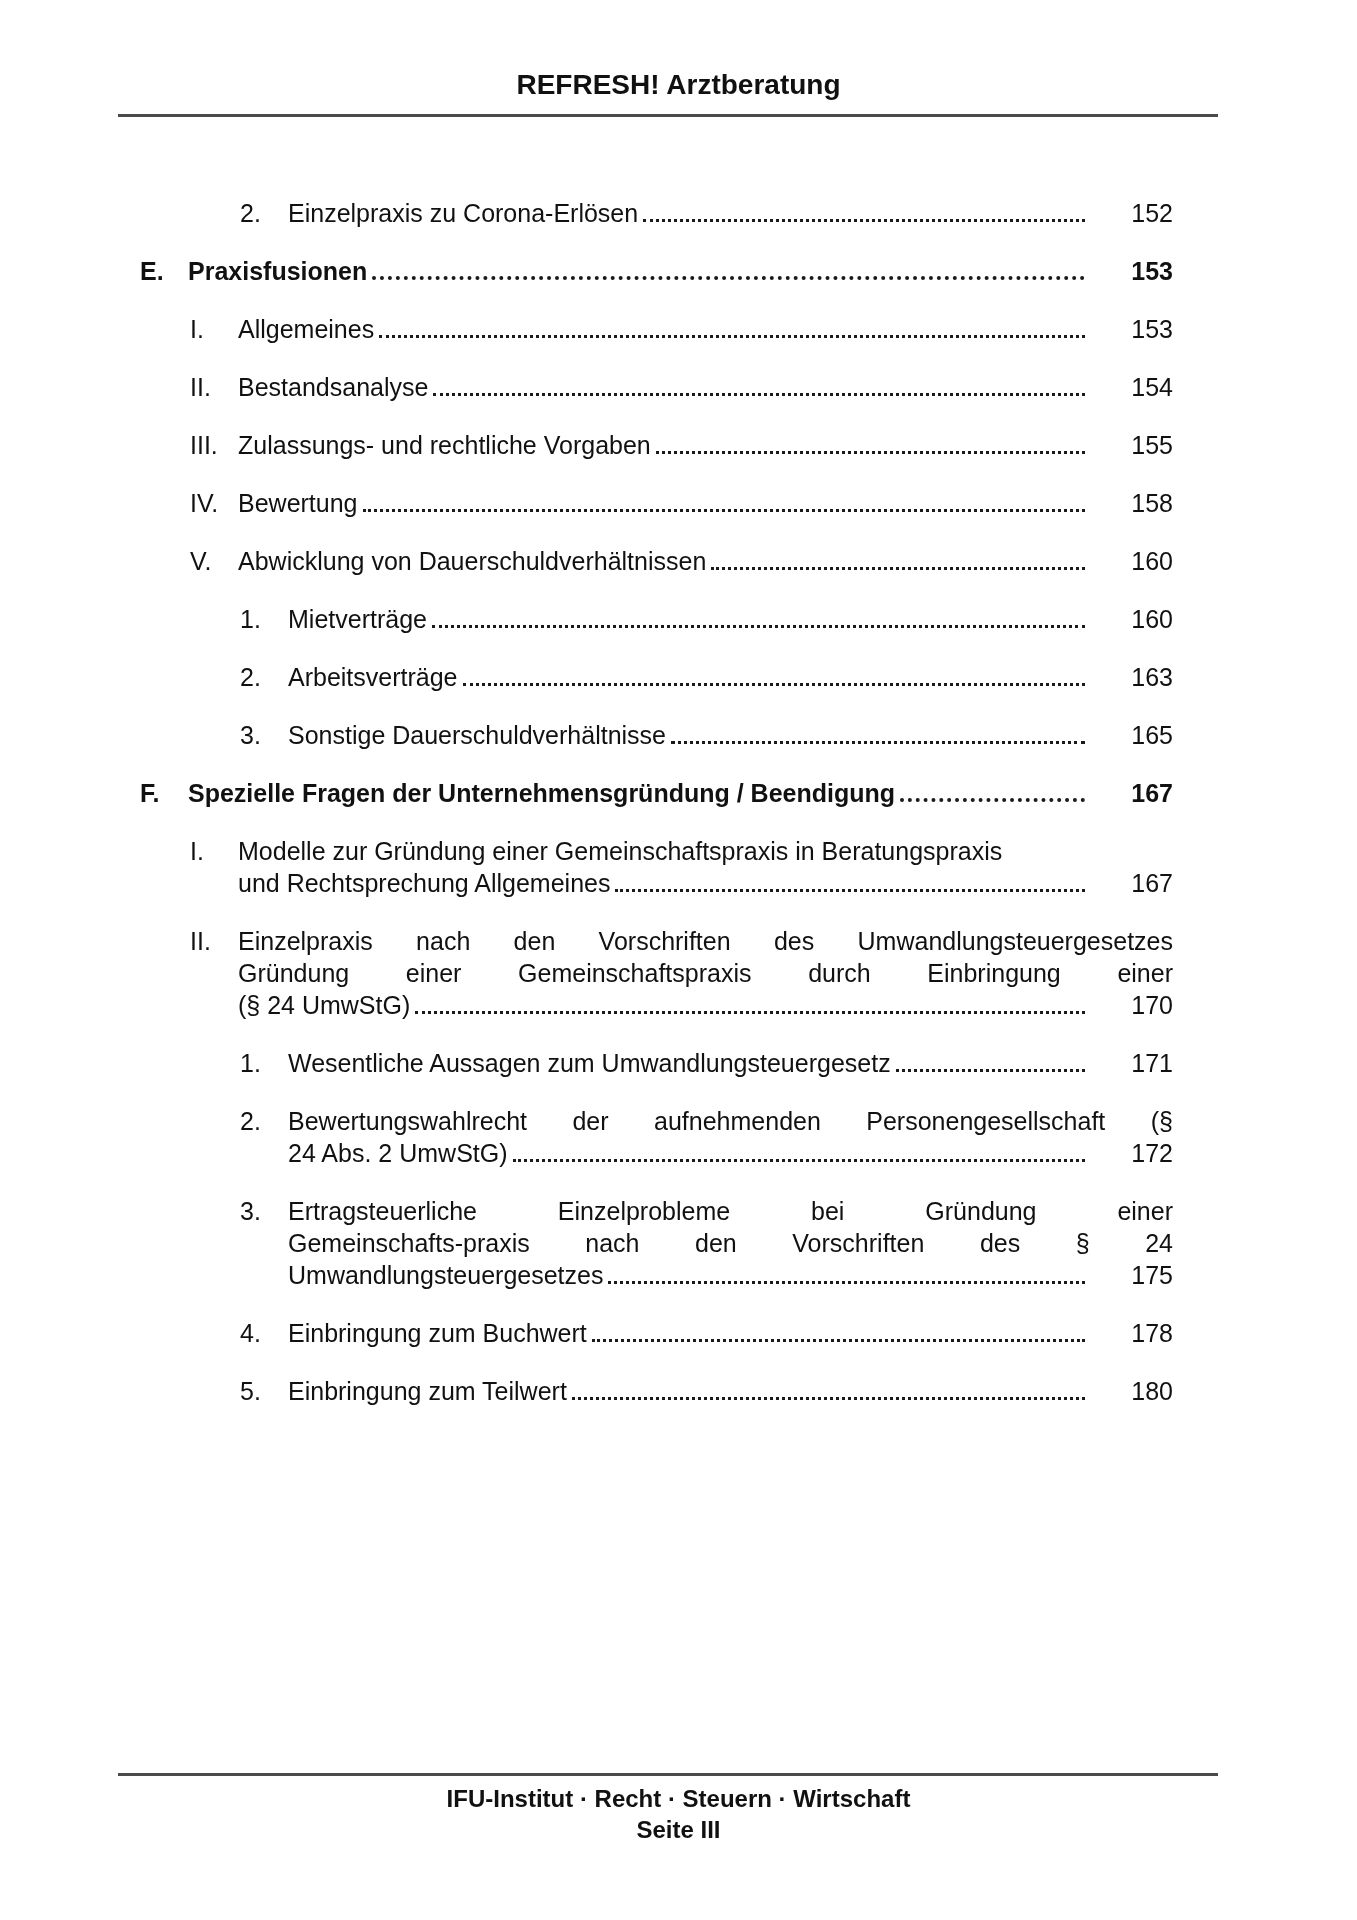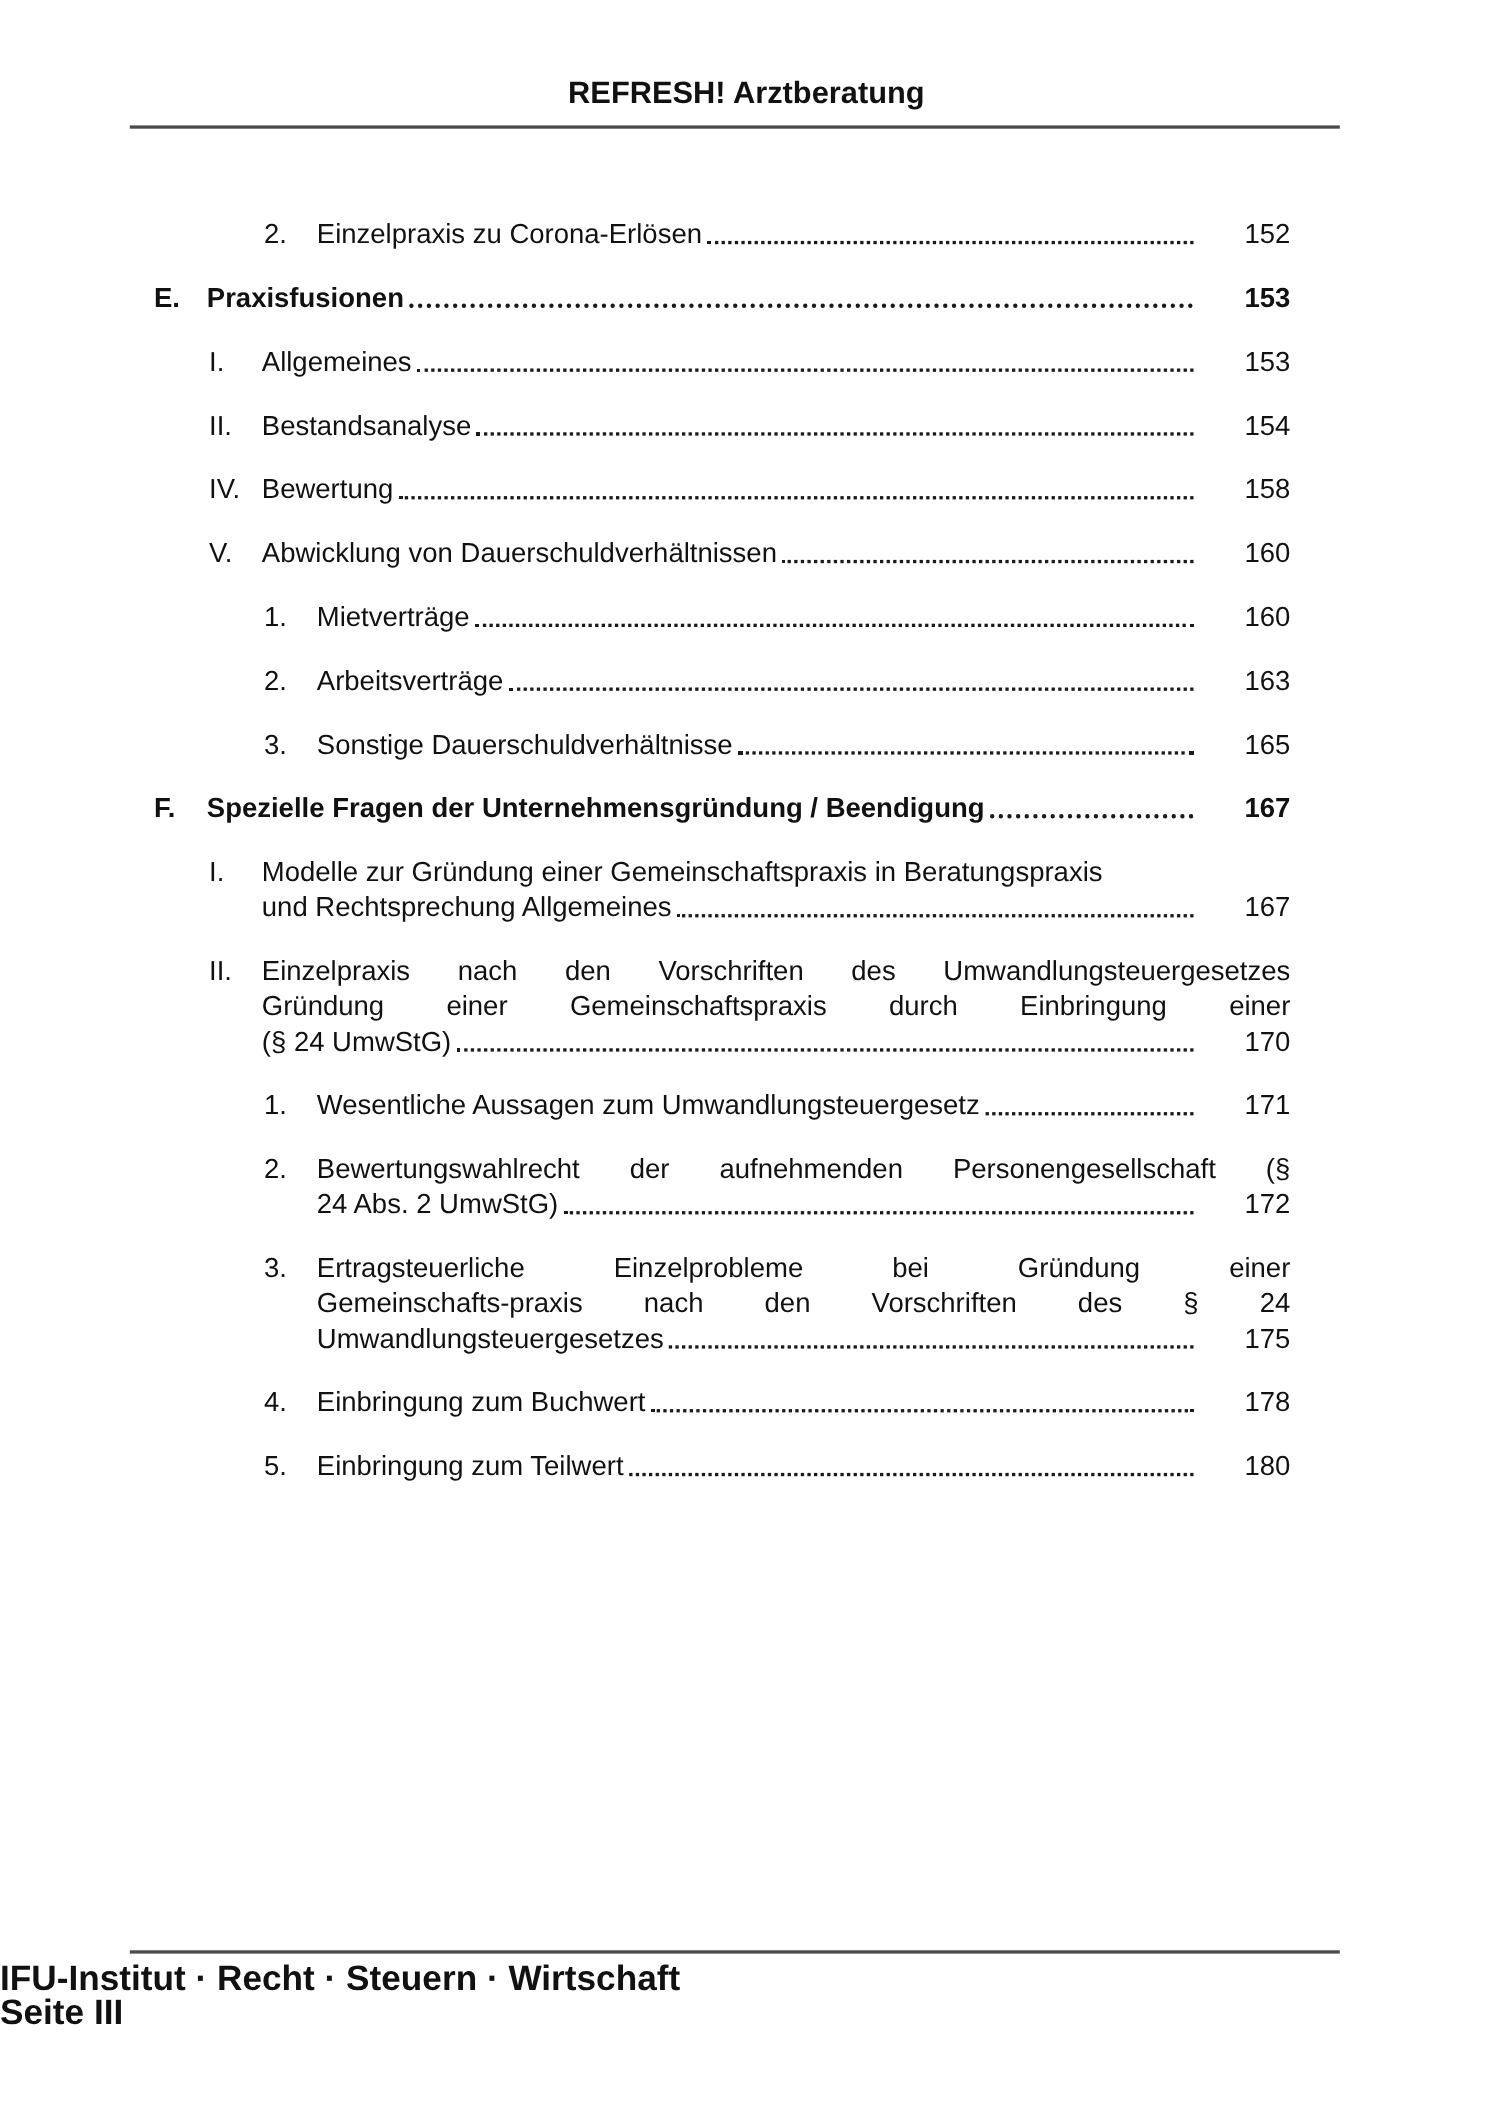--- a/index.html
+++ b/index.html
@@ -53,23 +53,23 @@
   .footer-rule {
     position: absolute;
     top: 1773px; left: 118px;
     width: 1100px; height: 0;
     border-top: 3px solid #4a4a4a;
   }
   .footer-text {
     position: absolute;
     top: 1783px; left: 0;
     width: 1357px;
-    text-align: left;
+    text-align: center;
     font-weight: bold;
-    font-size: 32px;
+    font-size: 24px;
     line-height: 31px;
   }
 </style>
 </head>
 <body>
 
 <div class="page-header">
   <div class="header-title">REFRESH! Arztberatung</div>
   <div class="rule"></div>
 </div>
@@ -112,20 +112,30 @@
     <div class="entry-label">II.</div>
     <div class="entry-body">
       <div class="tail-line">
         <span class="tail-text">Bestandsanalyse</span>
         <span class="dots"></span>
         <span class="page-num">154</span>
       </div>
     </div>
   </div>
 
+  <div class="toc-entry lvl-roman">
+    <div class="entry-label">III.</div>
+    <div class="entry-body">
+      <div class="tail-line">
+        <span class="tail-text">Zulassungs- und rechtliche Vorgaben</span>
+        <span class="dots"></span>
+        <span class="page-num">155</span>
+      </div>
+    </div>
+  </div>
 
   <div class="toc-entry lvl-roman">
     <div class="entry-label">IV.</div>
     <div class="entry-body">
       <div class="tail-line">
         <span class="tail-text">Bewertung</span>
         <span class="dots"></span>
         <span class="page-num">158</span>
       </div>
     </div>

